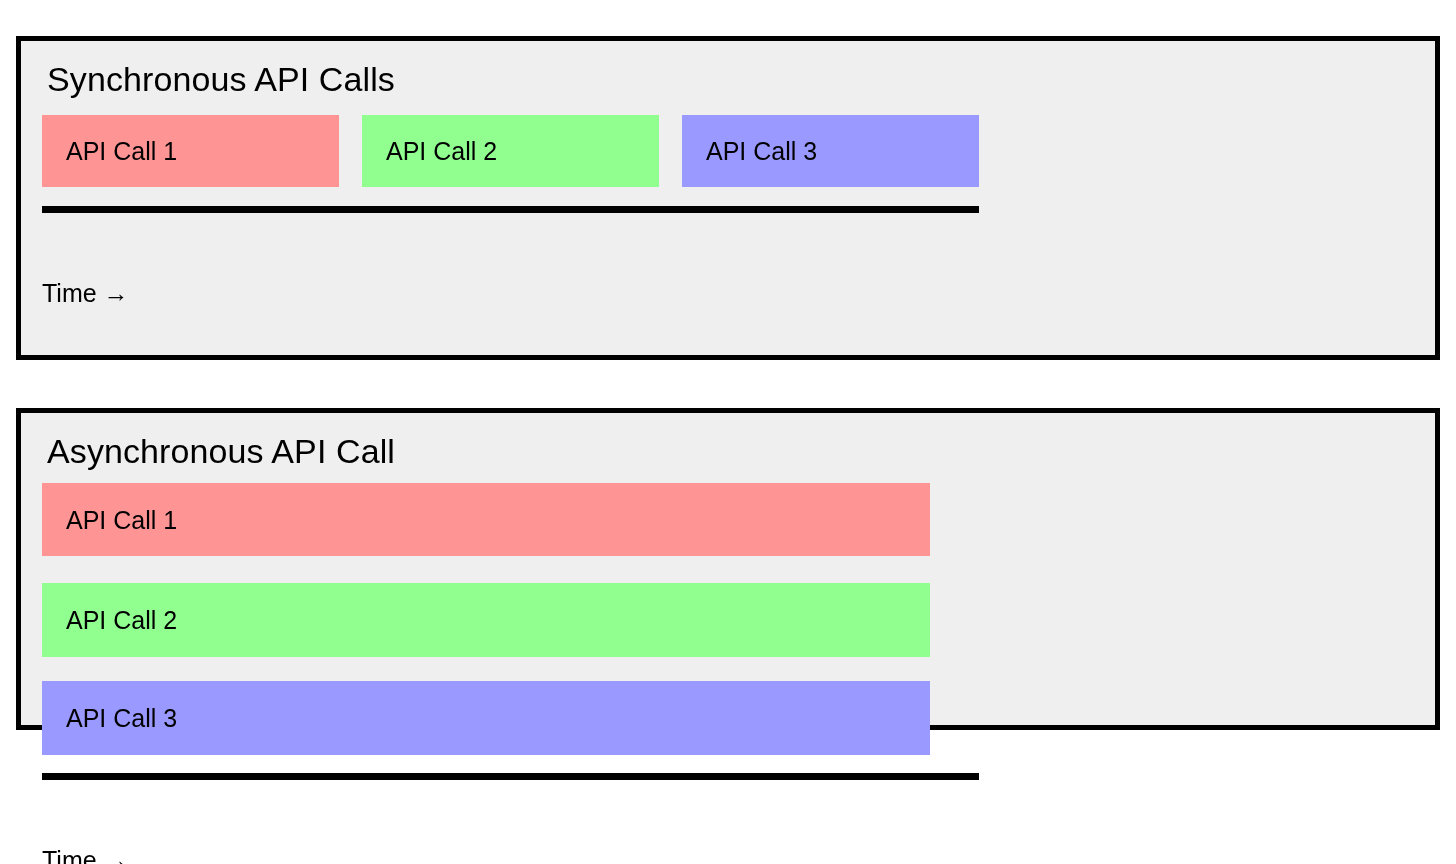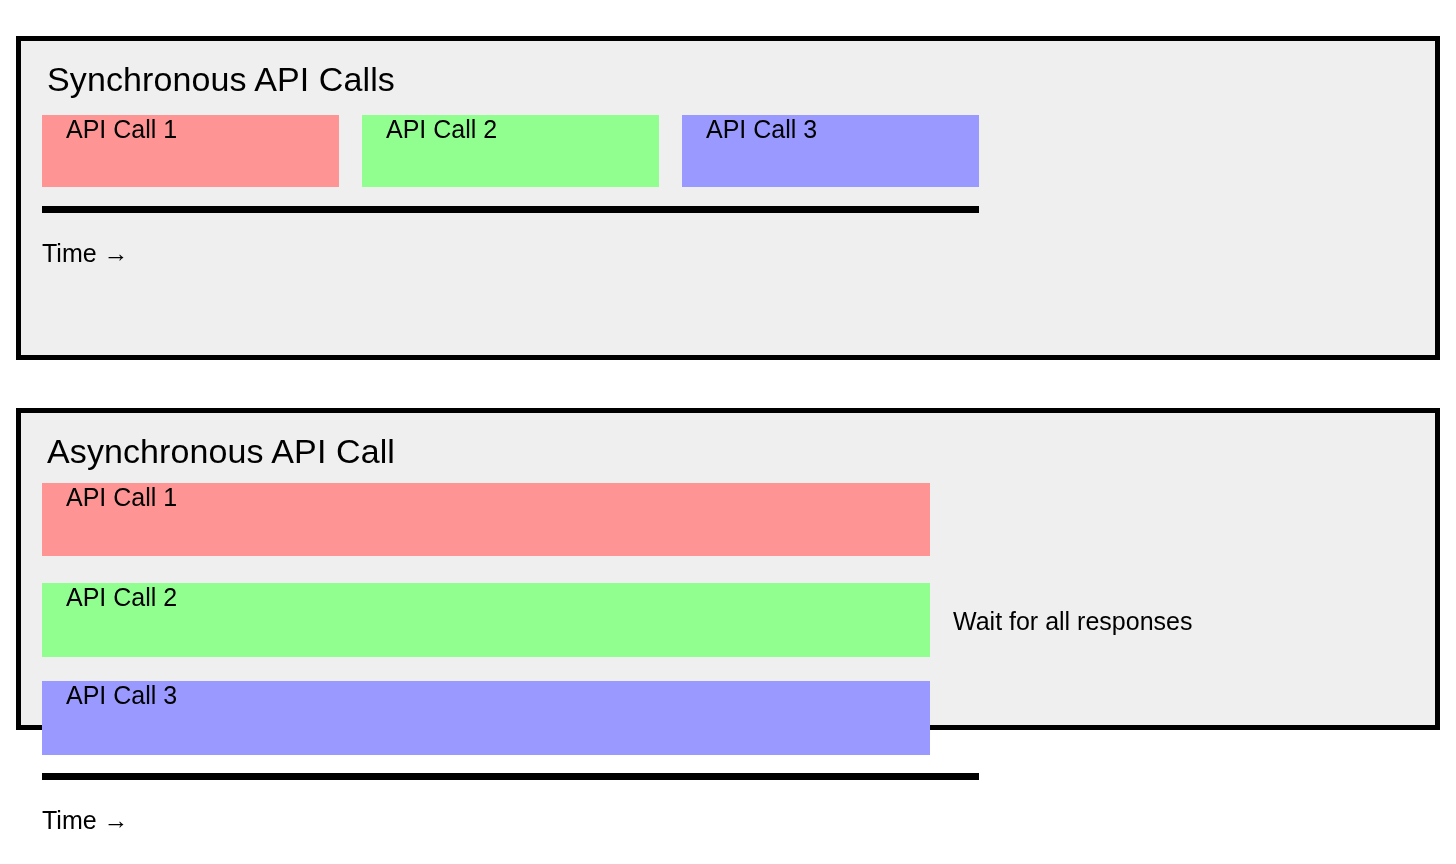--- a/index.html
+++ b/index.html
@@ -41,20 +41,21 @@
     letter-spacing: 0.1px;
     white-space: nowrap;
     color: #000000;
   }
 
   
   .bar {
     position: absolute;
     box-sizing: border-box;
     display: flex;
+    align-items: center;
   }
   .bar-label {
     font-size: 25px;
     line-height: 28px;
     padding-left: 24px;
     white-space: nowrap;
     color: #000000;
   }
 
   
@@ -75,20 +76,21 @@
   }
   #timeline-sync  { left: 42px; top: 206px; width: 937px; }
   #timeline-async { left: 42px; top: 773px; width: 937px; }
 
   .time-label {
     position: absolute;
     font-size: 25px;
     line-height: 30px;
     white-space: nowrap;
     color: #000000;
+    margin-top: 40px;
   }
   #time-label-sync  { left: 42px; top: 238px; }
   #time-label-async { left: 42px; top: 805px; }
 
   
   #wait-annotation {
     position: absolute;
     left: 953px;
     top: 606px;
     font-size: 25px;
@@ -131,19 +133,18 @@
   </div>
 
   <div class="bar" id="bar-async-2" style="background:#90ff90;">
     <span class="bar-label">API Call 2</span>
   </div>
 
   <div class="bar" id="bar-async-3" style="background:#9999ff;">
     <span class="bar-label">API Call 3</span>
   </div>
 
-  <div id="wait-annotation">Wait for all responses</div>
 
   <div class="timeline" id="timeline-async"></div>
 
   <div class="time-label" id="time-label-async">Time →</div>
 
 </div>
 
 </body></html>

